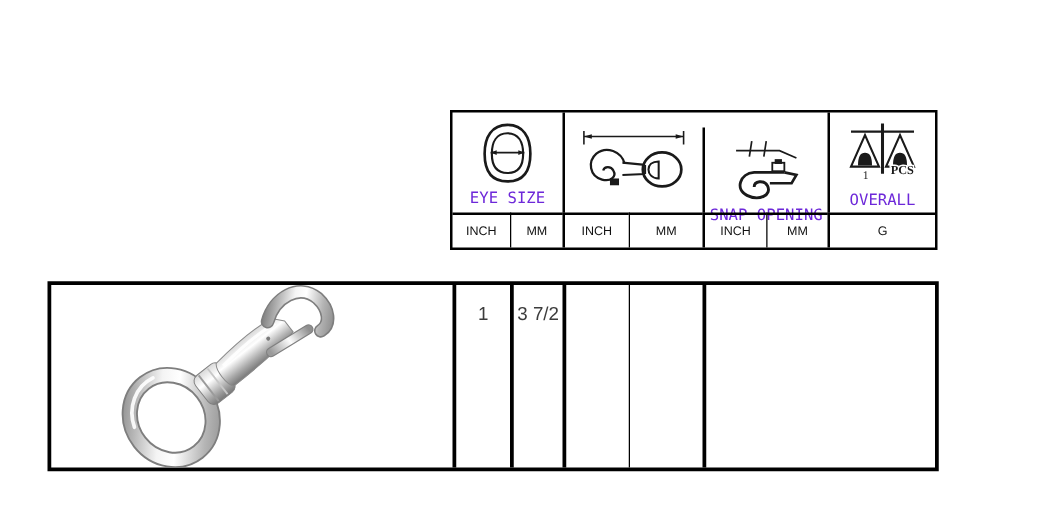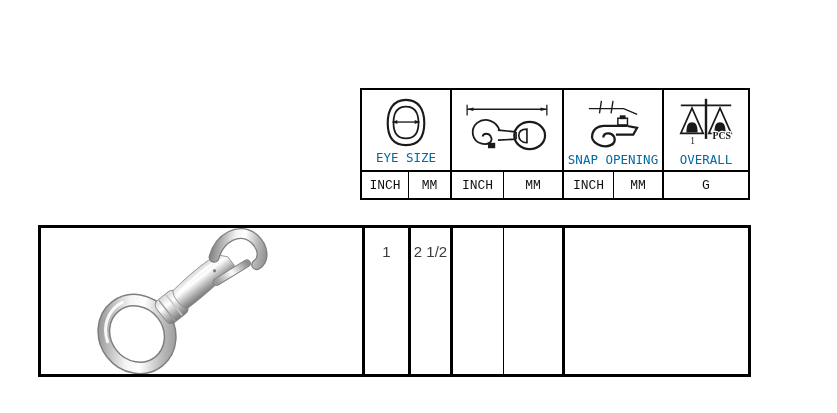--- a/index.html
+++ b/index.html
@@ -14,31 +14,31 @@
     grid-template-columns:46px 42px 53px 59px 51px 49px 86px;
     grid-template-rows:80px 28px;
     border:2px solid #000; background:#fff;
   }
   .group-cell {
     display:flex; flex-direction:column; align-items:center;
     justify-content:space-between; padding:6px 2px 5px 2px;
   }
   .g1 { grid-column:1 / 3; grid-row:1; }
   .g2 { grid-column:3 / 5; grid-row:1; }
-  .g3 { grid-column:5 / 7; grid-row:1; }
+  .g3 { grid-column:5 / 7; grid-row:1;margin-top:12px; }
   .g4 { grid-column:7 / 8; grid-row:1; }
   .group-label {
     font-family:"DejaVu Sans Mono", monospace;
-    font-size:12.5px; color:#0369a1; white-space:nowrap; letter-spacing:0px;
+    font-size:12.5px; color:#6d28d9; white-space:nowrap; letter-spacing:0px;
   }
   .unit-cell {
     grid-row:2; display:flex; align-items:center; justify-content:center;
     border-top:2px solid #000;
-    font-family:Liberation Mono, monospace;
-    font-size:13px; color:#111;
+    font-family:Liberation Sans, sans-serif;
+    font-size:10px; color:#111;
   }
   .bl2 { border-left:2px solid #000; }
   .bl1 { border-left:1px solid #000; }
 
   
   .data-table {
     position:absolute; left:38px; top:225px;
     display:grid;
     grid-template-columns:321px 46px 42px 53px 59px 51px 49px 86px;
     grid-template-rows:146px;
@@ -174,19 +174,19 @@
           <path d="M 108,-13 C 124,-25 147,-22 151,-3 C 153,9 147,20 137,19" fill="none" stroke="#7e7e7e" stroke-width="11" stroke-linecap="round"></path>
           <path d="M 108,-13 C 124,-25 147,-22 151,-3 C 153,9 147,20 137,19" fill="none" stroke="url(#chromeA)" stroke-width="8.5" stroke-linecap="round"></path>
 
           <path d="M 95,8 L 130,12" stroke="#818181" stroke-width="8" stroke-linecap="round"></path>
           <path d="M 95,8 L 130,12" stroke="url(#chromeC)" stroke-width="6" stroke-linecap="round"></path>
         </g>
       </svg>
     </div>
 
     <div class="value-cell dl3">1</div>
-    <div class="value-cell dl3">2 1/2</div>
+    <div class="value-cell dl3">3 7/2</div>
     <div class="value-cell dl3"></div>
     <div class="value-cell dl1"></div>
     <div class="value-cell dl3"></div>
   </div>
 
 </div>
 
 </body></html>

